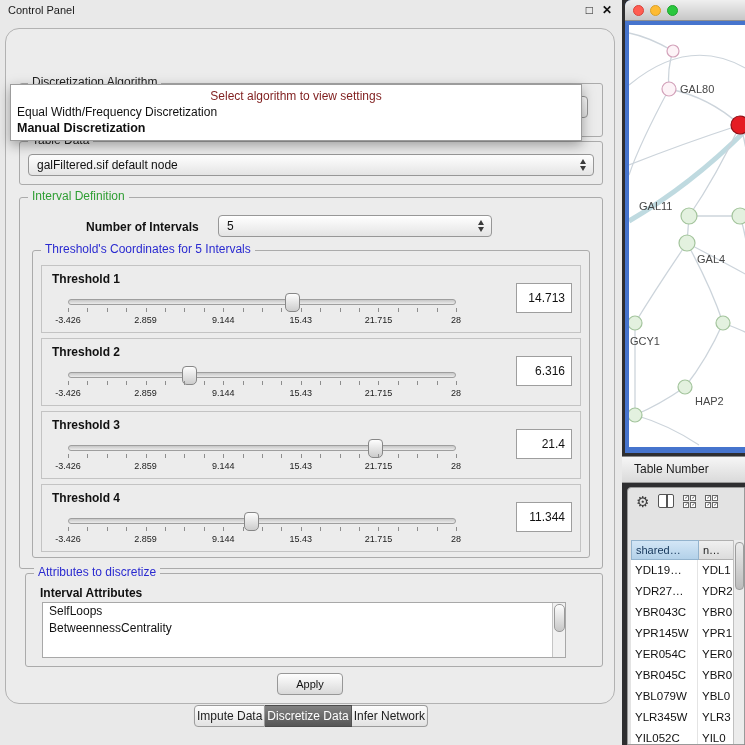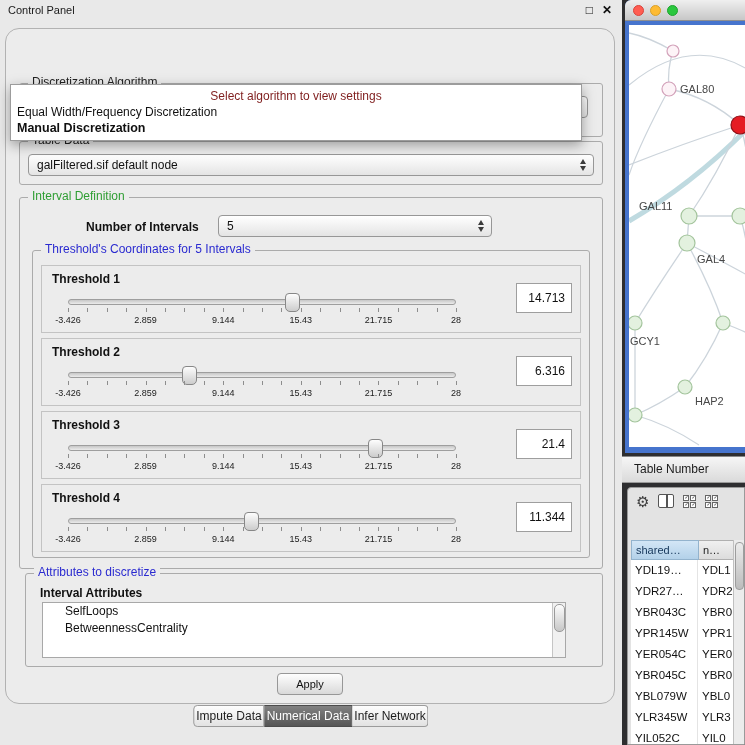--- a/index.html
+++ b/index.html
@@ -66,21 +66,21 @@
     border:1px solid #9e9e9e;border-radius:3px;}
   .thumb{position:absolute;top:1px;width:13px;height:17px;margin-left:-6.5px;
     background:linear-gradient(#fdfdfd,#cccccc);border:1px solid #878787;border-radius:4px 4px 5px 5px;}
   .ticks i{position:absolute;top:16px;width:1px;height:4px;background:#8d8d8d;}
   .tick-labels span{position:absolute;top:23px;font-size:9px;color:#1b1b1b;transform:translateX(-50%);white-space:nowrap;}
   .value-box{position:absolute;right:8px;top:17px;width:56px;height:30px;background:#fff;border:1px solid #9e9e9e;
     font-size:12px;color:#111;display:flex;align-items:center;justify-content:flex-end;padding-right:6px;box-sizing:border-box;margin-left:16px;}
 
   #attr-group{left:19px;top:544px;width:578px;height:94px;}
   #attr-title{position:absolute;left:14px;top:12px;font-size:12px;font-weight:bold;color:#111;}
-  #attr-list{position:absolute;left:16px;top:28px;width:524px;height:56px;background:#fff;border:1px solid #a8a8a8;overflow:hidden;box-sizing:border-box;padding-left:16px;}
+  #attr-list{position:absolute;left:16px;top:28px;width:524px;height:56px;background:#fff;border:1px solid #a8a8a8;overflow:hidden;box-sizing:border-box;}
   .attr-item{height:17px;line-height:17px;padding-left:6px;font-size:12px;color:#111;white-space:nowrap;}
   .vscroll{position:absolute;right:0;top:0;width:13px;height:100%;background:#f1f1f1;border-left:1px solid #c5c5c5;box-sizing:border-box;}
   .vscroll .sthumb{position:absolute;left:1px;top:1px;width:9px;height:26px;background:linear-gradient(#fdfdfd,#c7c7c7);
     border:1px solid #9a9a9a;border-radius:5px;}
 
   #apply-btn{position:absolute;left:50%;top:644px;transform:translateX(-50%);width:66px;height:22px;
     background:linear-gradient(#fefefe,#d9d9d9);border:1px solid #979797;border-radius:4px;font-size:11px;color:#111;
     font-family:"Liberation Sans",sans-serif;}
 
   
@@ -376,21 +376,21 @@
     </div>
 
     <button id="apply-btn">Apply</button>
   </div>
 
   <div id="bottom-tabs" class="tabbar">
       <div class="tab">
         <span>Impute Data</span>
       </div>
       <div class="tab selected">
-        <span>Numerical Data</span>
+        <span>Discretize Data</span>
       </div>
       <div class="tab">
         <span>Infer Network</span>
       </div>
     </div>
 
   <div id="algo-popup">
     <div class="popup-item placeholder">Select algorithm to view settings</div>
     <div class="popup-item">Equal Width/Frequency Discretization</div>
     <div class="popup-item bold">Manual Discretization</div>

